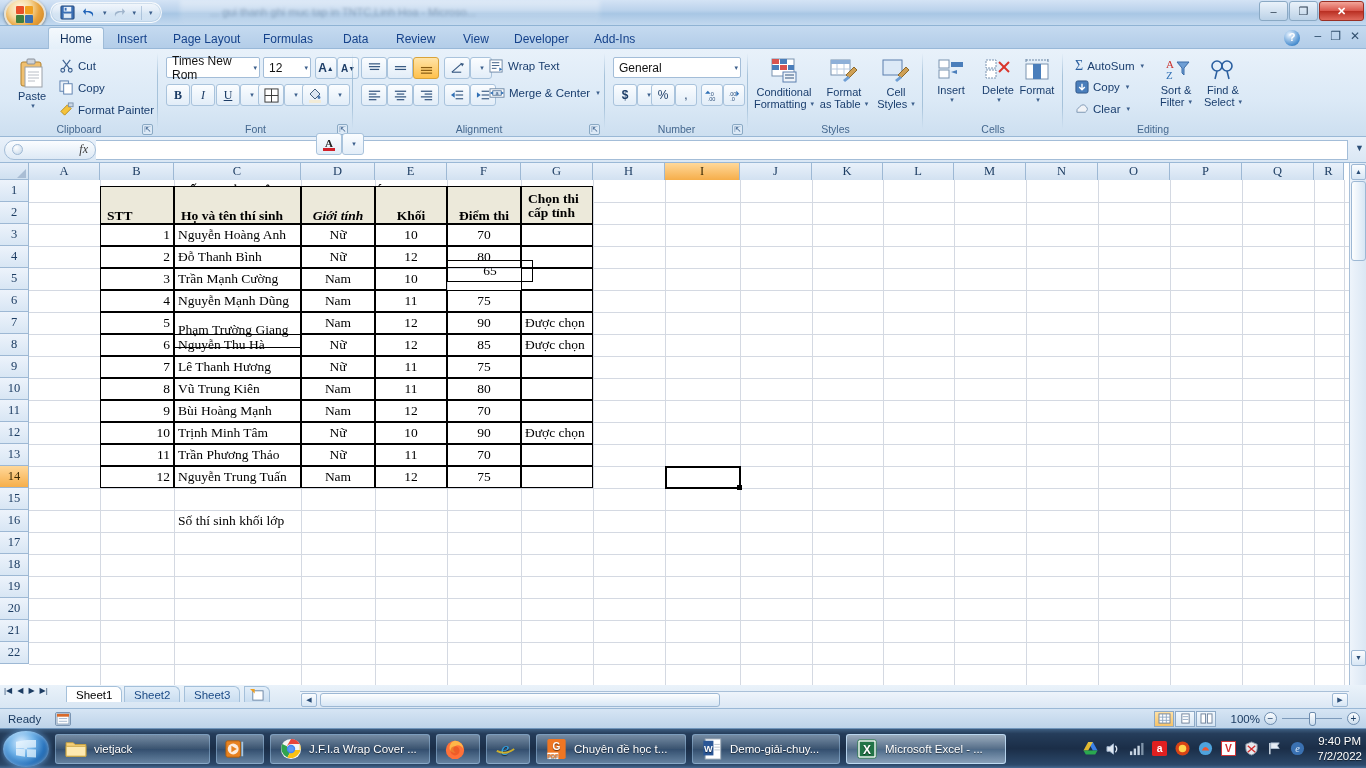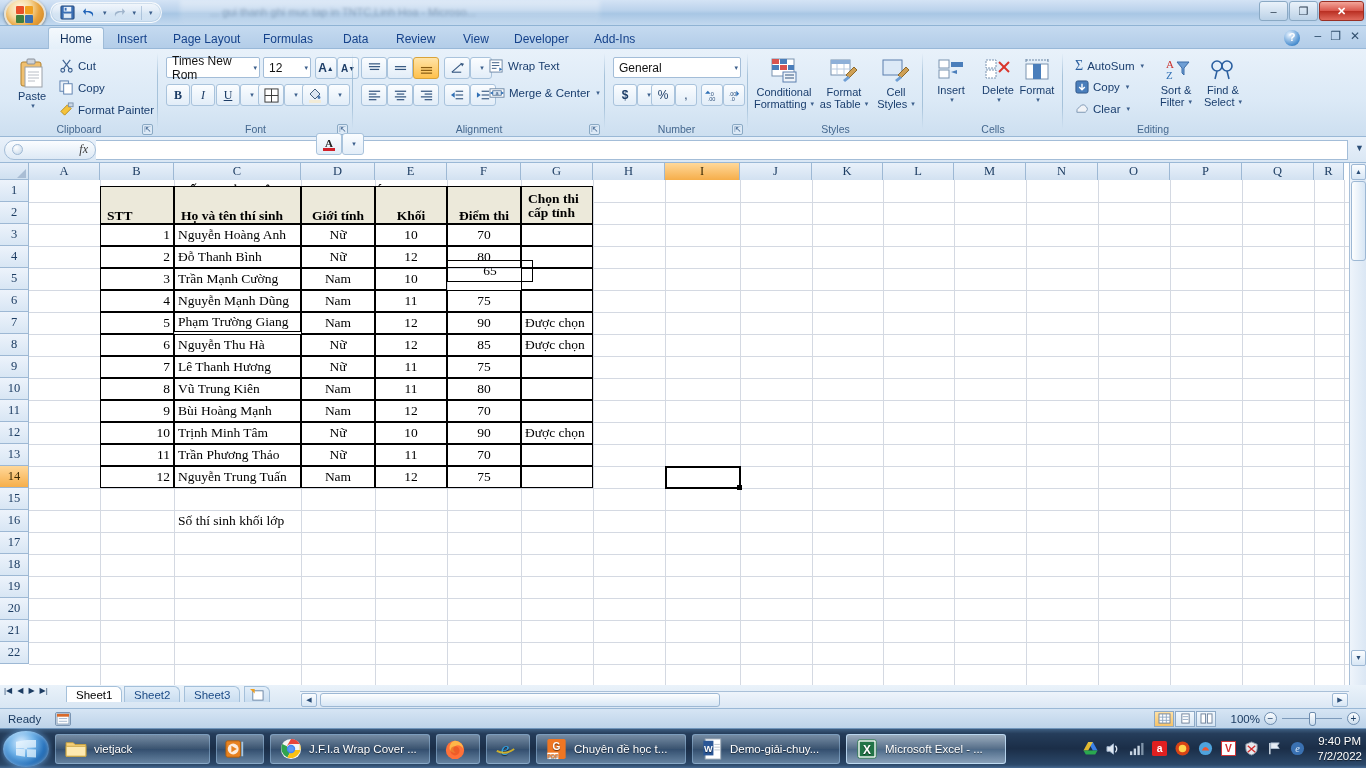--- a/index.html
+++ b/index.html
@@ -876,21 +876,21 @@
         <div class="gh" style="top: 484px;"></div>
       </div>
   <div class="cell bold" style="left: 146px; top: 0px; width: 420px; height: 22px;">KẾT QUẢ CUỘC THI GIỌNG HÁT HAY</div>
       <div class="cell tblcell hdrcell" style="left: 71px; top: 6px; width: 74px; height: 38px; align-items: flex-end; justify-content: flex-start;">
         <span class="hdr-wrap">STT</span>
       </div>
       <div class="cell tblcell hdrcell" style="left: 145px; top: 6px; width: 127px; height: 38px; align-items: flex-end; justify-content: flex-start;">
         <span class="hdr-wrap">Họ và tên thí sinh</span>
       </div>
       <div class="cell tblcell hdrcell" style="left: 272px; top: 6px; width: 74px; height: 38px; align-items: flex-end; justify-content: center;">
-        <span class="hdr-wrap" style="text-align: left;">Giới tính</span>
+        <span class="hdr-wrap" style="text-align: left; font-style: italic;">Giới tính</span>
       </div>
       <div class="cell tblcell hdrcell" style="left: 346px; top: 6px; width: 72px; height: 38px; align-items: flex-end; justify-content: center;">
         <span class="hdr-wrap" style="text-align: center;">Khối</span>
       </div>
       <div class="cell tblcell hdrcell" style="left: 418px; top: 6px; width: 74px; height: 38px; align-items: flex-end; justify-content: center;">
         <span class="hdr-wrap" style="text-align: center;">Điểm thi</span>
       </div>
       <div class="cell tblcell hdrcell" style="left: 492px; top: 6px; width: 72px; height: 38px; align-items: center; justify-content: flex-start;">
         <span class="hdr-wrap">Chọn thi<br>cấp tỉnh</span>
       </div>
@@ -912,21 +912,21 @@
       <div class="cell tblcell ctr" style="left: 346px; top: 88px; width: 72px; height: 22px;">10</div>
       <div class="cell tblcell ctr" style="left: 418px; top: 80px; width: 86px; height: 22px;">65</div>
       <div class="cell tblcell" style="left: 492px; top: 88px; width: 72px; height: 22px;"></div>
       <div class="cell tblcell rgt" style="left: 71px; top: 110px; width: 74px; height: 22px;">4</div>
       <div class="cell tblcell" style="left: 145px; top: 110px; width: 127px; height: 22px;">Nguyễn Mạnh Dũng</div>
       <div class="cell tblcell ctr" style="left: 272px; top: 110px; width: 74px; height: 22px;">Nam</div>
       <div class="cell tblcell ctr" style="left: 346px; top: 110px; width: 72px; height: 22px;">11</div>
       <div class="cell tblcell ctr" style="left: 418px; top: 110px; width: 74px; height: 22px;">75</div>
       <div class="cell tblcell" style="left: 492px; top: 110px; width: 72px; height: 22px;"></div>
       <div class="cell tblcell rgt" style="left: 71px; top: 132px; width: 74px; height: 22px;">5</div>
-      <div class="cell tblcell" style="left: 145px; top: 132px; width: 127px; height: 20px;">Phạm Trường Giang</div>
+      <div class="cell tblcell" style="left: 145px; top: 132px; width: 127px; height: 36px;">Phạm Trường Giang</div>
       <div class="cell tblcell ctr" style="left: 272px; top: 132px; width: 74px; height: 22px;">Nam</div>
       <div class="cell tblcell ctr" style="left: 346px; top: 132px; width: 72px; height: 22px;">12</div>
       <div class="cell tblcell ctr" style="left: 418px; top: 132px; width: 74px; height: 22px;">90</div>
       <div class="cell tblcell" style="left: 492px; top: 132px; width: 72px; height: 22px;">Được chọn</div>
       <div class="cell tblcell rgt" style="left: 71px; top: 154px; width: 74px; height: 22px;">6</div>
       <div class="cell tblcell" style="left: 145px; top: 154px; width: 127px; height: 22px;">Nguyễn Thu Hà</div>
       <div class="cell tblcell ctr" style="left: 272px; top: 154px; width: 74px; height: 22px;">Nữ</div>
       <div class="cell tblcell ctr" style="left: 346px; top: 154px; width: 72px; height: 22px;">12</div>
       <div class="cell tblcell ctr" style="left: 418px; top: 154px; width: 74px; height: 22px;">85</div>
       <div class="cell tblcell" style="left: 492px; top: 154px; width: 72px; height: 22px;">Được chọn</div>

